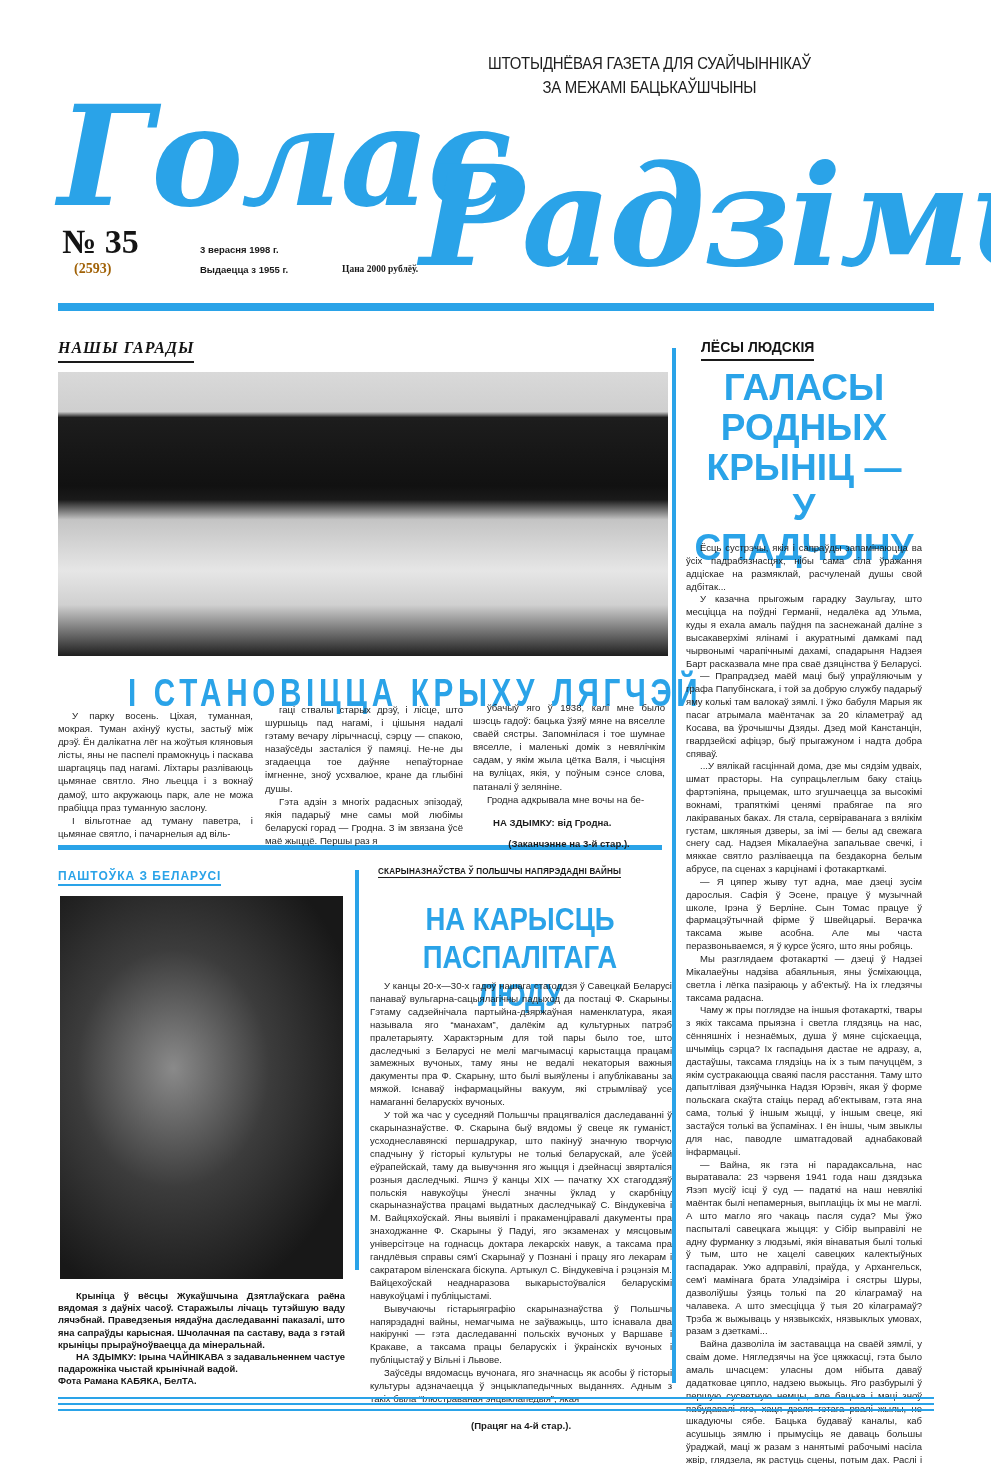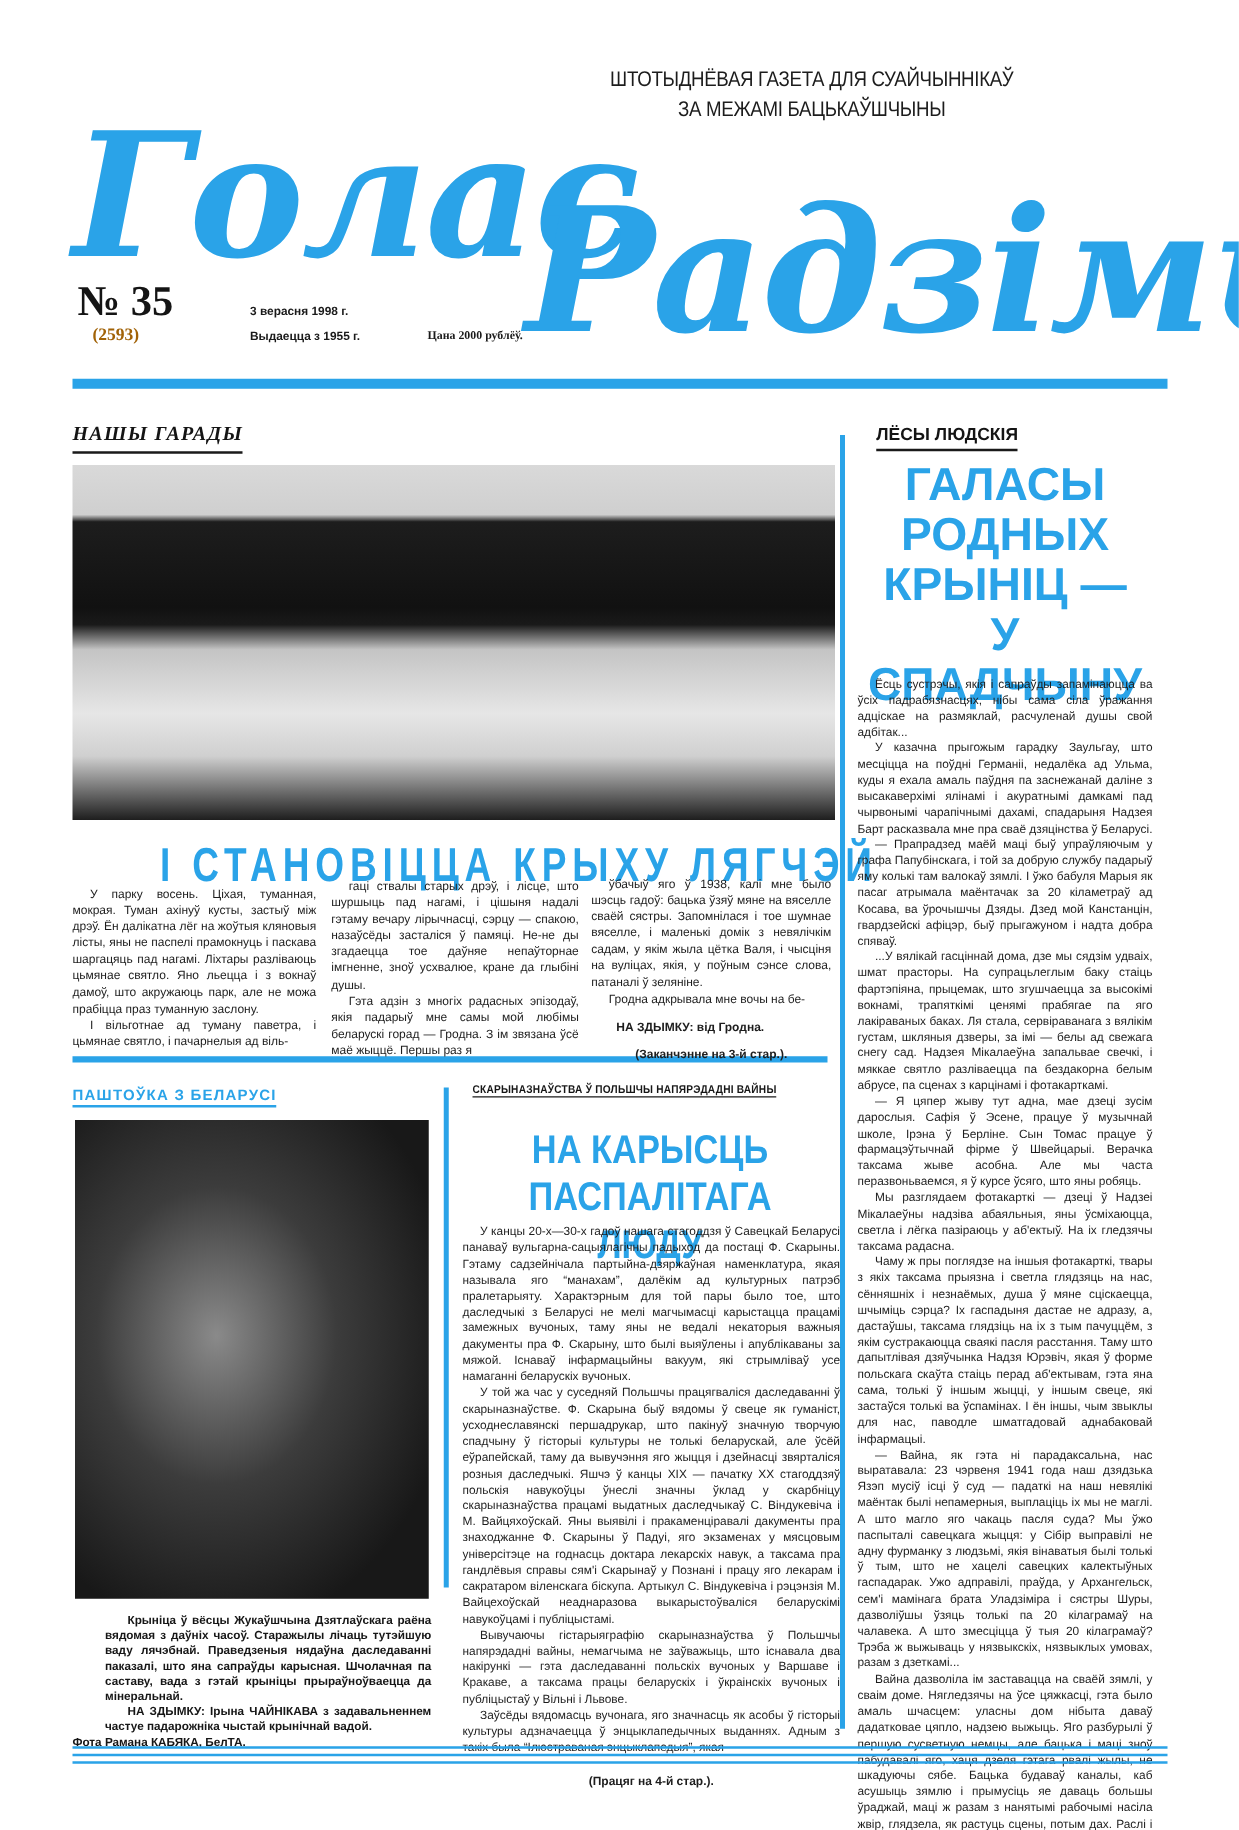--- a/index.html
+++ b/index.html
@@ -46,21 +46,21 @@
   .col { font-size: 9.6px; line-height: 13.1px; text-align: justify; color: #1d1d1d; }
   .col p { text-indent: 14px; }
   .col-a { left: 58px; top: 709px; width: 195px; }
   .col-b { left: 265px; top: 703px; width: 198px; }
   .col-c { left: 473px; top: 701px; width: 192px; }
   .caption-bold { font-weight: bold; }
   .cont-note { text-align: center; font-weight: bold; font-size: 9.6px; }
   .col-right { left: 686px; top: 542px; width: 236px; font-size: 9.5px; line-height: 12.85px; }
   .col-mid { left: 370px; top: 980px; width: 302px; font-size: 9.5px; line-height: 12.9px; }
   .caption-girl { left: 58px; top: 1290px; width: 287px; font-size: 9.4px; line-height: 12.2px; font-weight: bold; text-align: justify; }
-  .caption-girl p { text-indent: 18px; margin-left: 26px; }
+  .caption-girl p { text-indent: 18px; }
   .credit { }
 
   .bottom-rules { left: 58px; top: 1397px; width: 876px; }
   .bottom-rules div { height: 2px; background: #2aa3e8; margin-bottom: 4px; }
 </style>
 </head>
 <body>
 
 <div class="abs tagline">
   <div>ШТОТЫДНЁВАЯ ГАЗЕТА ДЛЯ СУАЙЧЫННІКАЎ</div>

